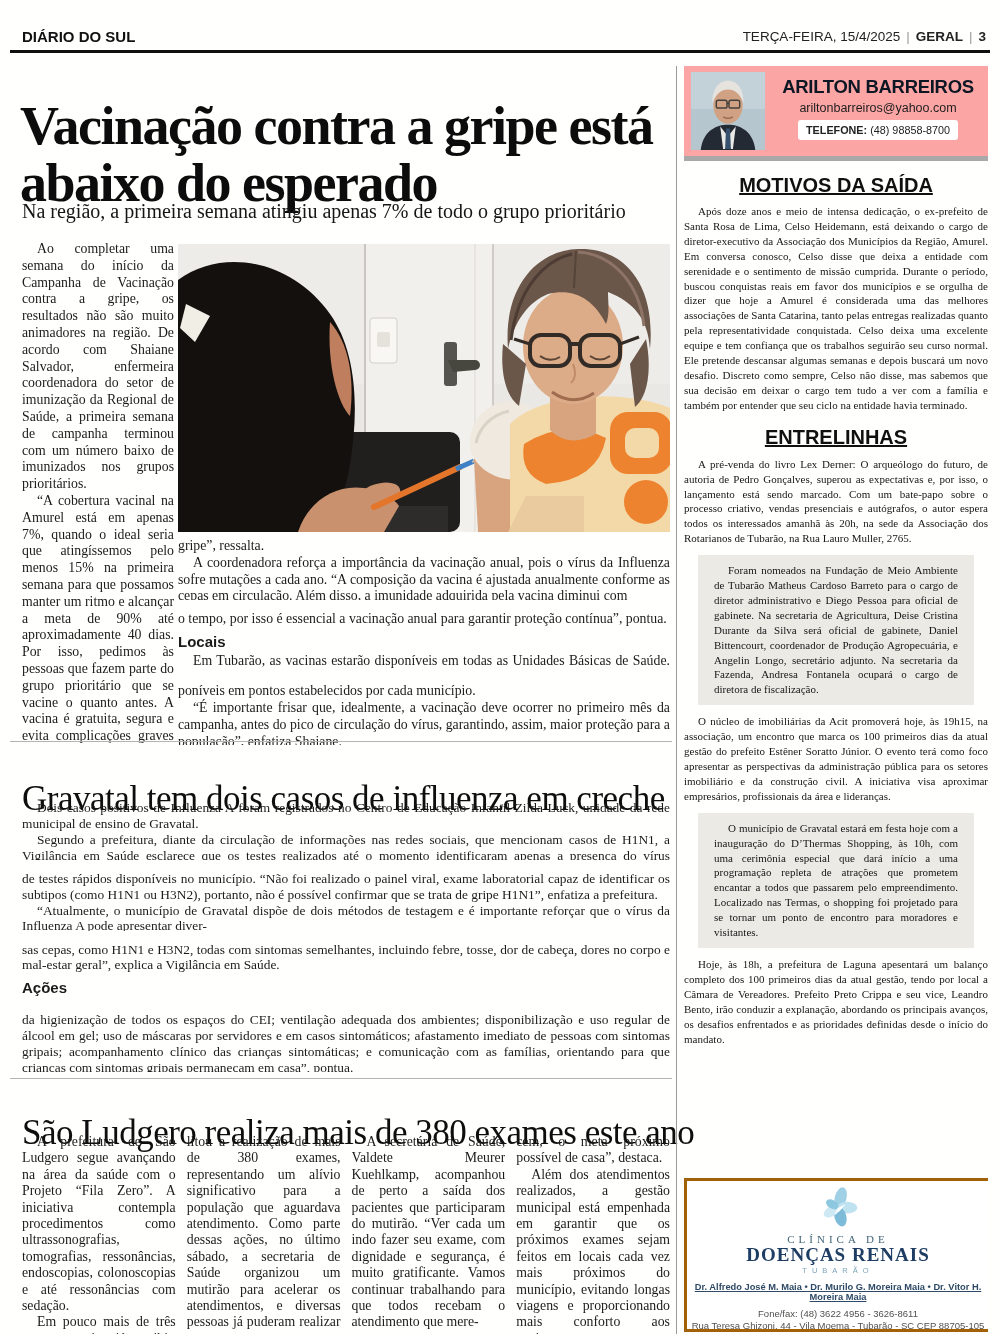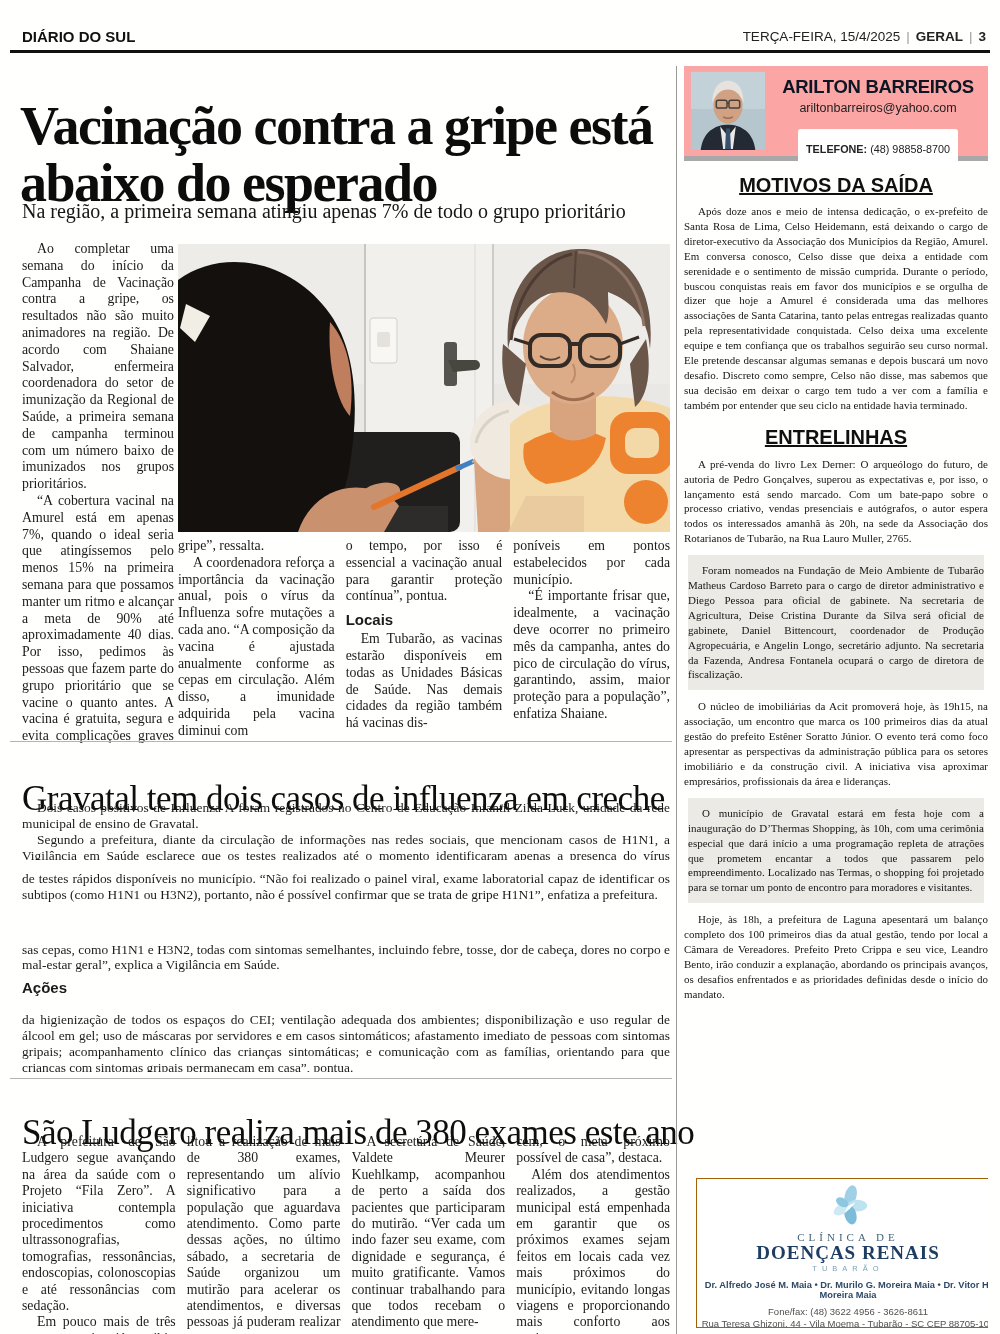--- a/index.html
+++ b/index.html
@@ -18,50 +18,50 @@
   
   .news{text-align:justify;color:#1b1b1b;}
   .news p{margin:0;text-indent:15px;}
   .news p.cont{text-indent:0;}
   .news .subhd{font:700 15px "Liberation Sans",sans-serif;text-indent:0;margin:6px 0 3px;}
   .fs-main{font-size:13.8px;line-height:16.8px;}
   .fs-grav{font-size:13.4px;line-height:15.9px;flex-direction:column;}
   .fs-sao{font-size:13.8px;line-height:16.4px;}
   .col1-main{position:absolute;left:22px;top:241px;width:152px;height:504px;overflow:hidden;}
   .photo{position:absolute;left:178px;top:244px;width:492px;height:288px;overflow:hidden;background:#eae8e4;}
-  .cols-under{position:absolute;left:178px;top:538px;width:492px;height:207px;display:flex;gap:11px;overflow:hidden;}
+  .cols-under{position:absolute;left:178px;top:538px;width:492px;height:207px;display:flex;gap:11px;overflow:hidden;flex-direction:column;}
   .cols-under .c{flex:1;overflow:hidden;}
   .h-rule{position:absolute;left:10px;width:662px;height:1px;background:#b4b4b0;}
   .h-sect{position:absolute;left:22px;white-space:nowrap;font:400 35px/1 "Liberation Serif",serif;letter-spacing:-0.5px;color:#0e0e0e;}
   .cols4{position:absolute;left:22px;width:648px;display:flex;gap:11px;overflow:hidden;}
   .cols4 .c{flex:1;overflow:hidden;}
   
   .v-rule{position:absolute;left:676px;top:66px;width:1px;height:1268px;background:#9a9a9a;}
   .right{position:absolute;left:684px;top:66px;width:304px;height:1268px;overflow:hidden;}
   .card{position:relative;height:90px;background:#fca5a5;}
   .card-photo{position:absolute;left:6px;top:6px;width:76px;height:78px;}
   .card-text{position:absolute;left:90px;right:6px;top:10px;text-align:center;}
   .card-name{font:700 18.5px "Liberation Sans",sans-serif;letter-spacing:-0.3px;color:#0d1724;}
   .card-email{font:400 12.5px "Liberation Sans",sans-serif;color:#1d1d1d;margin-top:3px;}
-  .card-pill{display:inline-block;background:#ffffff;border-radius:3px;padding:14px 8px;margin-top:14px;
+  .card-pill{display:inline-block;background:#ffffff;border-radius:3px;padding:4px 8px;margin-top:5px;
              font:400 10.8px "Liberation Sans",sans-serif;color:#222;}
   .card-pill .b{font-weight:700;}
   .card-strip{height:5px;background:#a8a8a8;}
   .h-col{font:700 20px "Liberation Sans",sans-serif;text-align:center;color:#101010;margin:13px 0 7px;text-decoration:underline;}
   .rtext{font-size:11px;line-height:14.9px;text-align:justify;color:#161616;}
   .rtext p{margin:0;text-indent:14px;}
   .ent-item{margin:8px 0;}
-  .ent-box{background:#ebeae5;padding:8px 0;margin:9px 4px;}
-  
-  .ad{position:absolute;left:12px;top:1112px;width:302px;height:148px;border:1px solid #a16207;background:#fff;
+  .ent-box{background:#ebeae5;padding:8px 16px;margin:9px 14px;}
+  
+  .ad{position:absolute;left:0;top:1112px;width:302px;height:148px;border:3px solid #a16207;background:#fff;
       text-align:center;overflow:hidden;}
   .ad-l1{font:400 11px "Liberation Serif",serif;letter-spacing:4px;color:#3f6277;margin-top:2px;}
   .ad-l2{font:700 19px/1 "Liberation Serif",serif;letter-spacing:1px;color:#1e3d63;}
   .ad-city{font:400 7.5px "Liberation Sans",sans-serif;letter-spacing:5px;color:#7ba3b8;margin-top:2px;}
-  .ad-docs{font:700 9.3px "Liberation Sans",sans-serif;color:#2e4a66;margin-top:7px;}
+  .ad-docs{font:700 9.3px "Liberation Sans",sans-serif;color:#2e4a66;margin-top:7px;text-decoration:underline;}
   .ad-phone{font:400 9.5px "Liberation Sans",sans-serif;color:#50504e;margin-top:6px;}
   .ad-addr{font:400 9.5px "Liberation Sans",sans-serif;color:#50504e;margin-top:1px;}
 </style>
 </head>
 <body>
 
 <div class="page">
 
   <div class="mast-left">DIÁRIO DO SUL</div>
   <div class="mast-right">
@@ -169,20 +169,21 @@
 
   <div class="h-rule" style="top:741px;"></div>
   <h2 class="h-sect" style="top:752px;">Gravatal tem dois casos de influenza em creche</h2>
   <div class="cols4 news fs-grav" style="top:800px;height:272px;">
     <div class="c">
       <p>Dois casos positivos de Influenza A foram registrados no Centro de Educação Infantil Zilda Luck, unidade da rede municipal de ensino de Gravatal.</p>
       <p>Segundo a prefeitura, diante da circulação de informações nas redes sociais, que mencionam casos de H1N1, a Vigilância em Saúde esclarece que os testes realizados até o momento identificaram apenas a presença do vírus Influenza A, por meio</p>
     </div>
     <div class="c">
       <p class="cont">de testes rápidos disponíveis no município. “Não foi realizado o painel viral, exame laboratorial capaz de identificar os subtipos (como H1N1 ou H3N2), portanto, não é possível confirmar que se trata de gripe H1N1”, enfatiza a prefeitura.</p>
+      <p>“Atualmente, o município de Gravatal dispõe de dois métodos de testagem e é importante reforçar que o vírus da Influenza A pode apresentar diver-</p>
     </div>
     <div class="c">
       <p class="cont">sas cepas, como H1N1 e H3N2, todas com sintomas semelhantes, incluindo febre, tosse, dor de cabeça, dores no corpo e mal-estar geral”, explica a Vigilância em Saúde.</p>
       <div class="subhd">Ações</div>
       <p>“Desde a identificação dos casos, a equipe atuou em conjunto com a coordenação da unidade para implementar ações imediatas de prevenção e controle, incluindo intensificação</p>
     </div>
     <div class="c">
       <p class="cont">da higienização de todos os espaços do CEI; ventilação adequada dos ambientes; disponibilização e uso regular de álcool em gel; uso de máscaras por servidores e em casos sintomáticos; afastamento imediato de pessoas com sintomas gripais; acompanhamento clínico das crianças sintomáticas; e comunicação com as famílias, orientando para que crianças com sintomas gripais permaneçam em casa”, pontua.</p>
     </div>
   </div>

